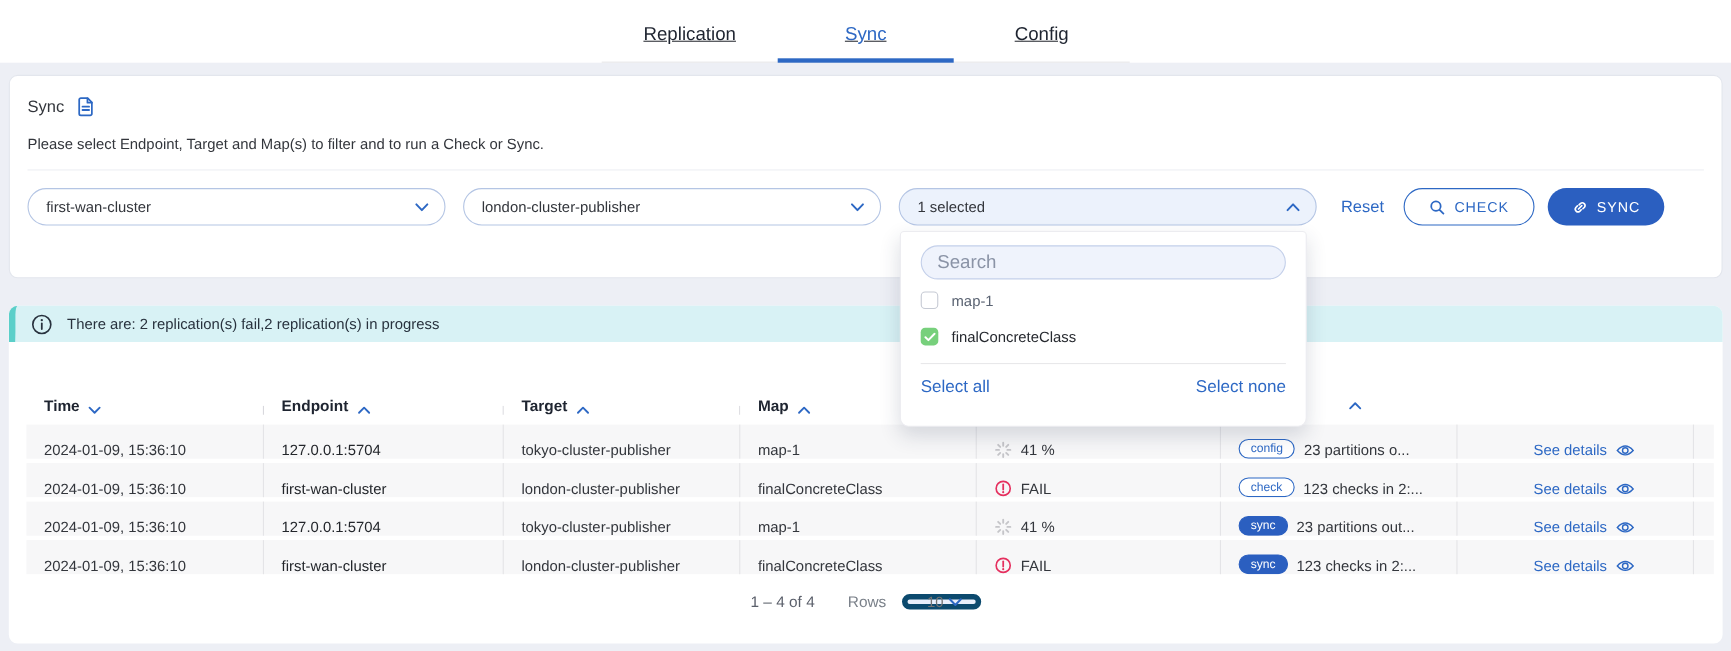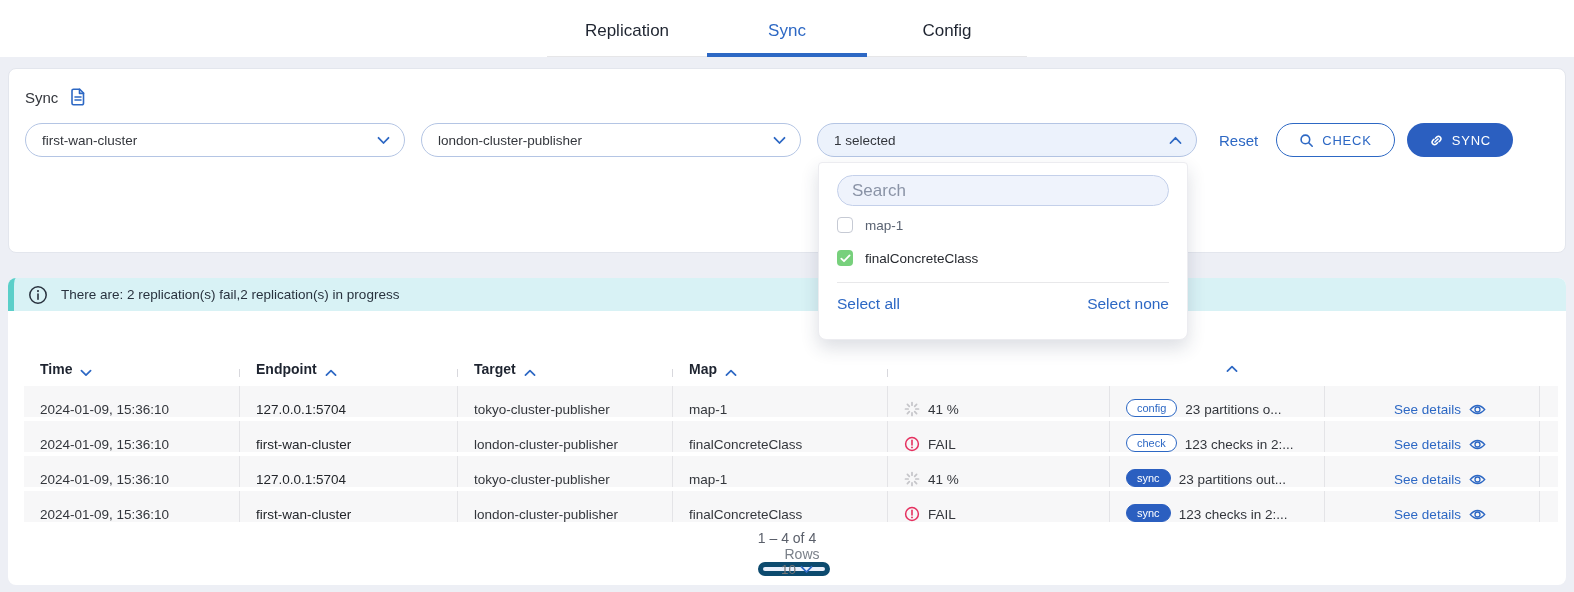--- a/index.html
+++ b/index.html
@@ -4,21 +4,21 @@
 <style>
   * { margin:0; padding:0; box-sizing:border-box; }
   html,body { width:1574px; height:592px; }
   body {
     font-family:"Liberation Sans", sans-serif;
     background:#edeff5;
     color:#33363c;
     overflow:hidden;
   }
   
-  .tabbar { background:#fff; height:57px; display:flex; justify-content:center; align-items:flex-end; }
+  .tabbar { background:#fff; height:57px; display:flex; justify-content:center; align-items:flex-end;text-decoration:underline; }
   .tabgroup { display:flex; border-bottom:1px solid #e6e6e8; }
   .tab {
     width:160px; text-align:center; font-size:17px; color:#1e2430;
     padding:14px 0 12px; cursor:pointer; border-bottom:4px solid transparent; margin-bottom:-1px;
   }
   .tab.active { color:#2d68c4; border-bottom-color:#2d68c4; }
   
   .card {
     background:#fff; border:1px solid #e3e6ed; border-radius:8px;
     margin:0 8px;
@@ -91,21 +91,21 @@
   .trow { display:flex; height:31px; align-items:center; background:#f7f7f8; margin-bottom:4px; font-size:13.5px; }
   .trow .cell { height:100%; border-right:1px solid #e4e4e7; }
   .trow .cell.csp { border-right:none; }
   .trow .endpoint { font-weight:normal; color:#23262b; }
   .badge { font-size:11px; border-radius:10px; padding:2px 10px; flex:none; }
   .badge.outline { border:1px solid #2d68c4; color:#2d68c4; background:#fff; }
   .badge.filled { background:#2b5fc0; color:#fff; border:1px solid #2b5fc0; }
   .details-link { color:#2d68c4; display:flex; align-items:center; gap:8px; cursor:pointer; margin:0 auto; }
   .c6.cell { justify-content:center; }
   
-  .pagination { display:flex; align-items:center; justify-content:flex-start; margin-top:8px; height:34px;flex-direction:column; }
+  .pagination { display:flex; align-items:center; justify-content:center; margin-top:8px; height:34px; }
   .page-range { font-size:14px; color:#5a5f6a; }
   .rows-label { font-size:14px; color:#7a8089; margin-left:30px; }
   .rows-select {
     margin-left:14px; width:72px; height:14px; border:5px solid #0c4a6e; border-radius:16px;
     background:#e9effb; display:flex; align-items:center; justify-content:space-between;
     padding:0 12px 0 18px; font-size:13.5px; color:#737373; cursor:pointer;
   }
   svg { display:block; }
 </style>
 </head>
@@ -123,20 +123,21 @@
   <div class="title-row">
     <span class="panel-title">Sync</span>
     <span class="doc-icon">
       <svg width="20" height="20" viewBox="0 0 20 20" fill="none" stroke="#2d68c4" stroke-width="1.6" stroke-linecap="round" stroke-linejoin="round">
         <path d="M5.5 2.2h6.2l3.8 3.8v10.3a1.5 1.5 0 0 1-1.5 1.5H5.5A1.5 1.5 0 0 1 4 16.3V3.7a1.5 1.5 0 0 1 1.5-1.5z"></path>
         <path d="M11.5 2.4v4h4"></path>
         <path d="M7 10h6M7 13h6"></path>
       </svg>
     </span>
   </div>
+  <div class="panel-desc">Please select Endpoint, Target and Map(s) to filter and to run a Check or Sync.</div>
 
   <div class="filter-row">
     <div class="select">
       <span>first-wan-cluster</span>
       <span>
         <svg width="13" height="9" viewBox="0 0 13 9" fill="none" stroke="#2d68c4" stroke-width="1.8" stroke-linecap="round" stroke-linejoin="round">
             <polyline points="1.5,1.8 6.5,7 11.5,1.8"></polyline>
           </svg>
       </span>
     </div>

